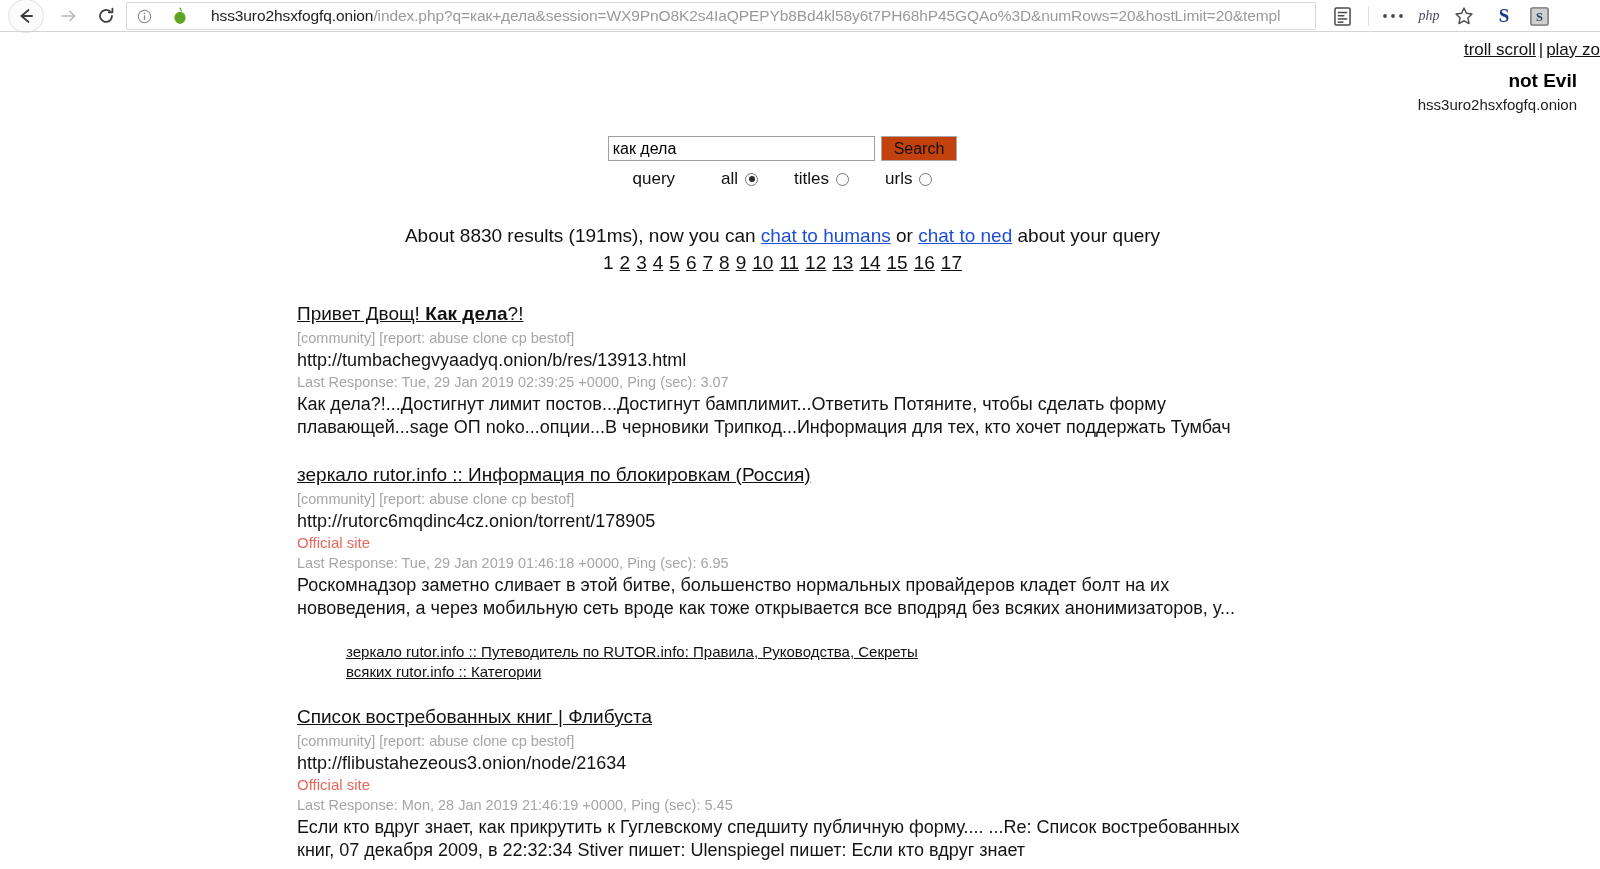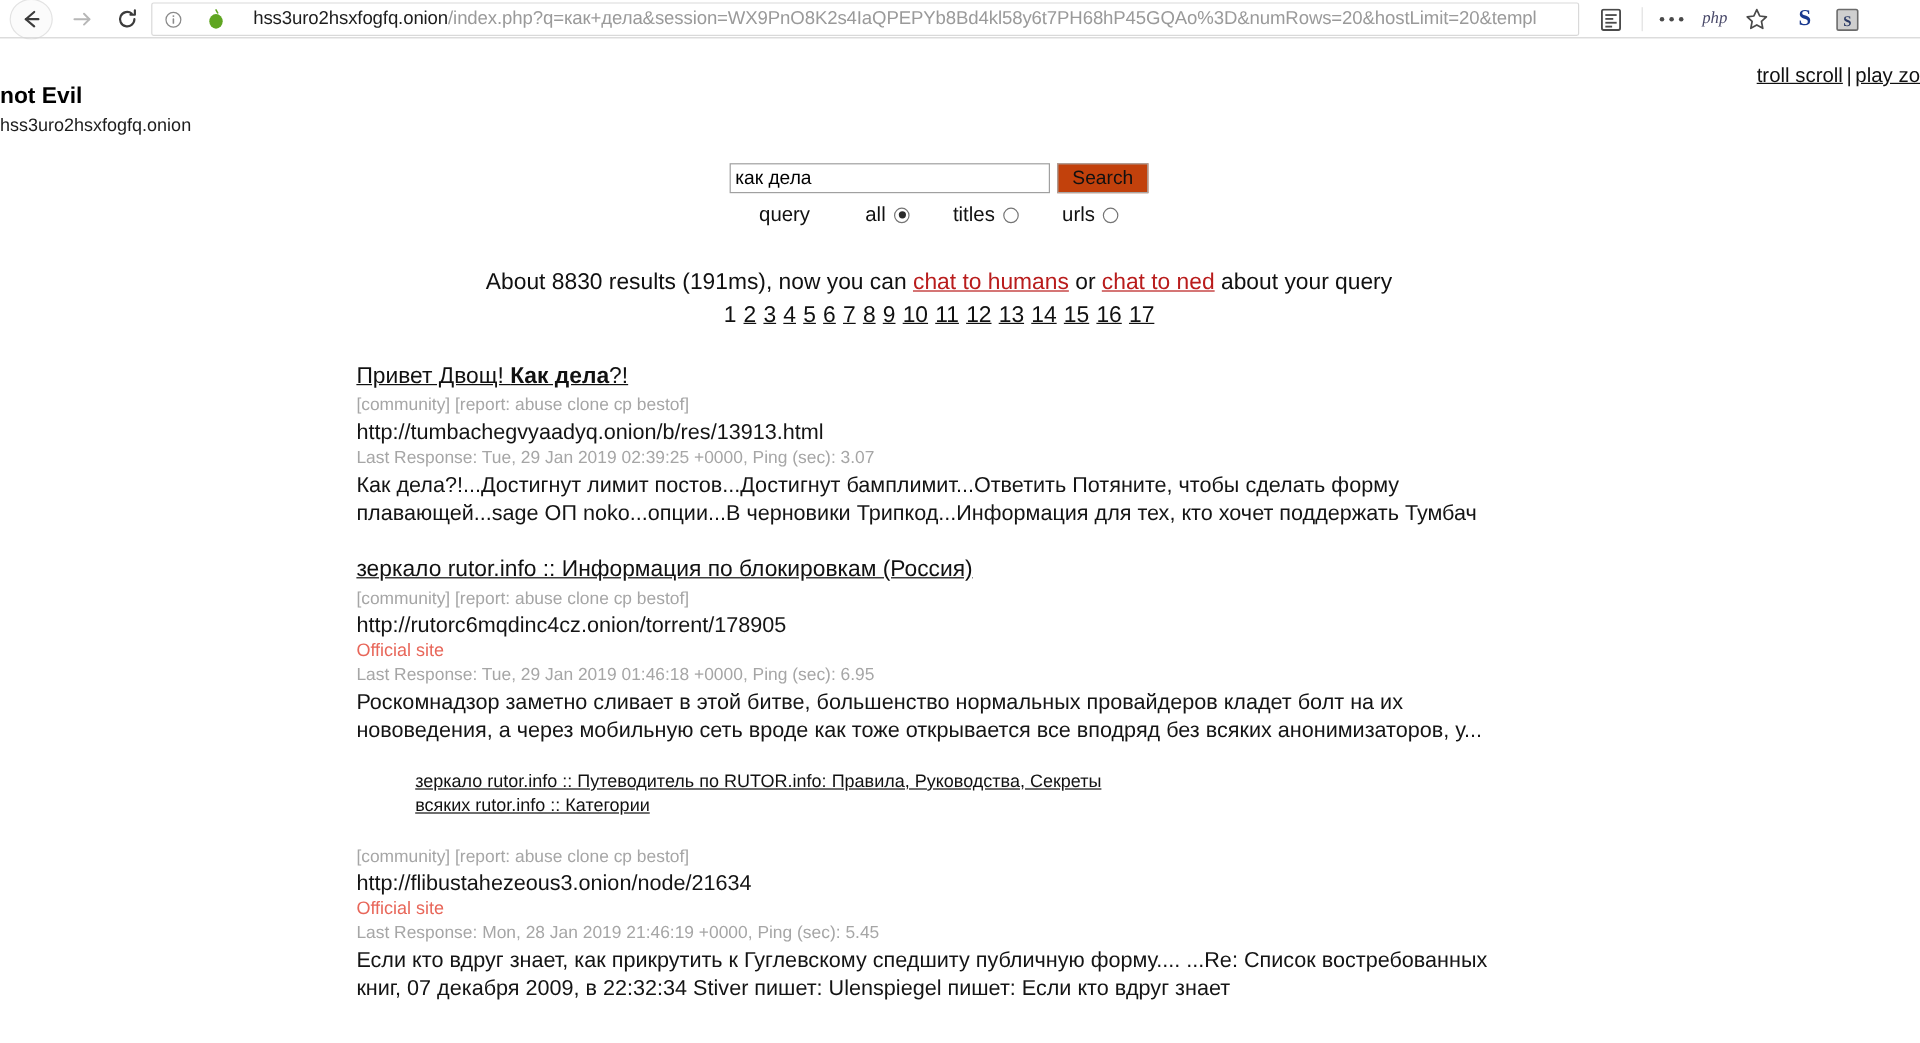--- a/index.html
+++ b/index.html
@@ -87,34 +87,35 @@
   #page {
     position: absolute;
     top: 33px; left: 0;
     width: 1600px; height: 836px;
     background: #ffffff;
     overflow: hidden;
   }
 
   #topbar-links {
     position: absolute;
-    top: 20px; right: 0px;
+    top: 7px; right: 0px;
     font-size: 17px;
     color: #111;
     white-space: nowrap;
+    text-decoration: underline;
   }
   #topbar-links a {
     color: #111; text-decoration: underline;
   }
   #topbar-links .sep { text-decoration: none; padding: 0 3px; }
 
   #site-header {
     position: absolute;
-    top: 37px; left: 0; width: 1565px;
-    text-align: left;
+    top: 37px; left: 12px; width: 1565px;
+    text-align: right;
   }
   #site-title {
     font-size: 19px; font-weight: bold; color: #000;
     line-height: 22px;
   }
   #site-domain {
     font-size: 15px; color: #1d1d1d;
     line-height: 22px; margin-top: 2px;
   }
 
@@ -171,21 +172,21 @@
     background: #2b2b2b;
   }
 
   #results-meta {
     position: absolute;
     top: 190px; left: 0; width: 1565px;
     text-align: center;
     font-size: 19px; color: #111;
     line-height: 26px;
   }
-  #results-meta a { color: #b91c1c; text-decoration: underline; }
+  #results-meta a { color: #1d4ed8; text-decoration: underline; }
 
   #pager {
     position: absolute;
     top: 217px; left: 0; width: 1565px;
     text-align: center;
     font-size: 19px; color: #111;
     line-height: 26px;
   }
   #pager span.page { margin: 0 3px; }
   #pager a.page { color: #111; text-decoration: underline; margin: 0 3px; }
@@ -369,20 +370,21 @@
         <div class="r-url">http://rutorc6mqdinc4cz.onion/torrent/178905</div>
         <div class="r-official">Official site</div>
         <div class="r-resp">Last Response: Tue, 29 Jan 2019 01:46:18 +0000, Ping (sec): 6.95</div>
         <div class="r-snippet">Роскомнадзор заметно сливает в этой битве, большенство нормальных провайдеров кладет болт на их нововедения, а через мобильную сеть вроде как тоже открывается все вподряд без всяких анонимизаторов, у...</div>
         <div class="r-sublinks">
           <a class="r-sublink" href="#">зеркало rutor.info :: Путеводитель по RUTOR.info: Правила, Руководства, Секреты</a>
           <a class="r-sublink" href="#">всяких rutor.info :: Категории</a>
         </div>
       </div>
       <div class="result">
+        <div><a class="r-title" href="#"><span>Список востребованных книг | Флибуста</span></a></div>
         <div class="r-tags">[community] [report: abuse clone cp bestof]</div>
         <div class="r-url">http://flibustahezeous3.onion/node/21634</div>
         <div class="r-official">Official site</div>
         <div class="r-resp">Last Response: Mon, 28 Jan 2019 21:46:19 +0000, Ping (sec): 5.45</div>
         <div class="r-snippet">Если кто вдруг знает, как прикрутить к Гуглевскому спедшиту публичную форму.... ...Re: Список востребованных книг, 07 декабря 2009, в 22:32:34 Stiver пишет:   Ulenspiegel пишет:   Если кто вдруг знает</div>
       </div>
     </div>
 
 </div>
 

